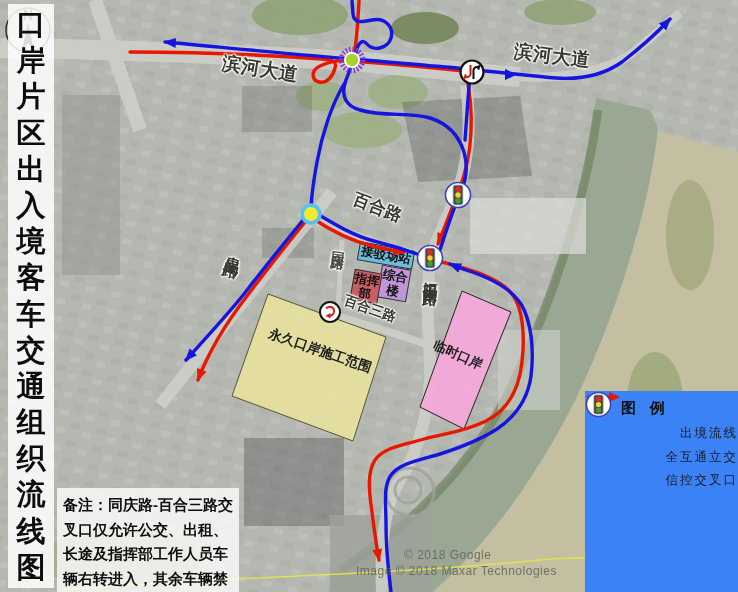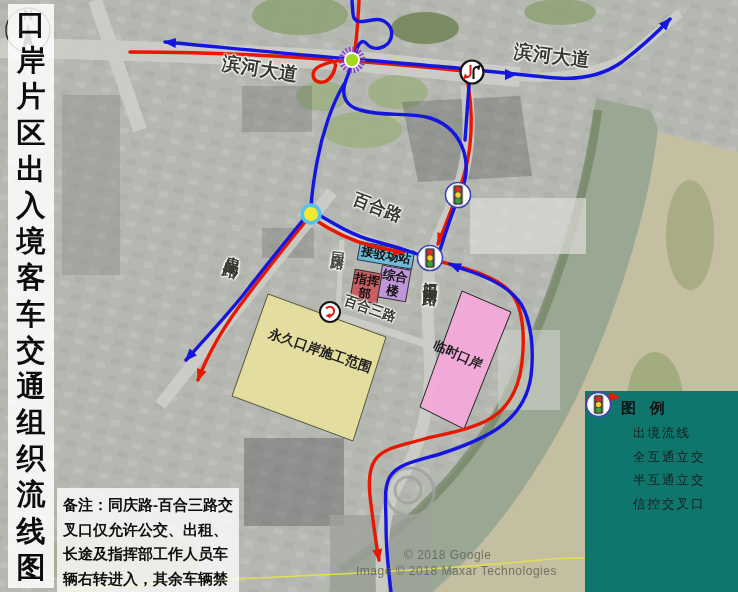--- a/index.html
+++ b/index.html
@@ -20,24 +20,24 @@
   
   .fbox{position:absolute;z-index:2;display:flex;align-items:center;justify-content:center;
     text-align:center;font-weight:700;color:#111;border:.5px solid #333;box-sizing:border-box;}
   .fbox-jiebo{left:358px;top:246px;width:56px;height:19px;background:#6fbcd9;font-size:12.5px;transform:rotate(10deg);}
   .fbox-zonghe{left:379px;top:267px;width:30px;height:33px;background:#bf97d8;font-size:12.5px;line-height:15px;transform:rotate(10deg);}
   .fbox-zhihui{left:352px;top:271px;width:28px;height:31px;background:#c95f63;font-size:12.5px;line-height:14px;transform:rotate(10deg);}
   
   .note{position:absolute;left:57px;top:488px;width:182px;z-index:6;background:rgba(255,255,255,.78);
     padding:5px 6px;box-sizing:border-box;font-size:15px;line-height:24.5px;font-weight:700;color:#0e0e0e;}
   
-  .legend{position:absolute;left:585px;top:391px;width:153px;height:201px;z-index:6;background:#0f766e;
+  .legend{position:absolute;left:585px;top:391px;width:153px;height:201px;z-index:6;background:#3b82f6;
     box-sizing:border-box;padding:8px 0 0 0;font-family:"Liberation Serif",serif;}
   .legend-title{font-size:15px;font-weight:700;color:#111;letter-spacing:5px;margin-left:36px;margin-bottom:4px;}
-  .lrow{display:flex;align-items:center;height:23.6px;}
+  .lrow{display:flex;align-items:center;height:23.6px;justify-content:flex-end;}
   .licon{width:48px;display:flex;justify-content:center;align-items:center;}
   .llab{font-size:12.5px;letter-spacing:2px;color:#1a1a1a;}
   
   .wm{position:absolute;z-index:4;font-size:12px;color:#62625c;opacity:.85;letter-spacing:.5px;margin-top:12px;}
   .compass{position:absolute;left:652px;top:42px;z-index:4;}
 </style>
 </head>
 <body>
 
 <div id="stage">
@@ -215,28 +215,20 @@
       </span>
         <span class="llab">出境流线</span>
     </div>
     <div class="lrow">
       <span class="licon">
         <svg width="27" height="27" viewBox="-14 -14 28 28">
             <use href="#ic-full"></use>
           </svg>
       </span>
         <span class="llab">全互通立交</span>
-    </div>
-    <div class="lrow">
-      <span class="licon">
-        <svg width="27" height="27" viewBox="-14 -14 28 28">
-            <use href="#ic-half"></use>
-          </svg>
-      </span>
-        <span class="llab">半互通立交</span>
     </div>
     <div class="lrow">
       <span class="licon">
         <svg width="27" height="27" viewBox="-14 -14 28 28">
             <use href="#ic-signal"></use>
           </svg>
       </span>
         <span class="llab">信控交叉口</span>
     </div>
   </div>

